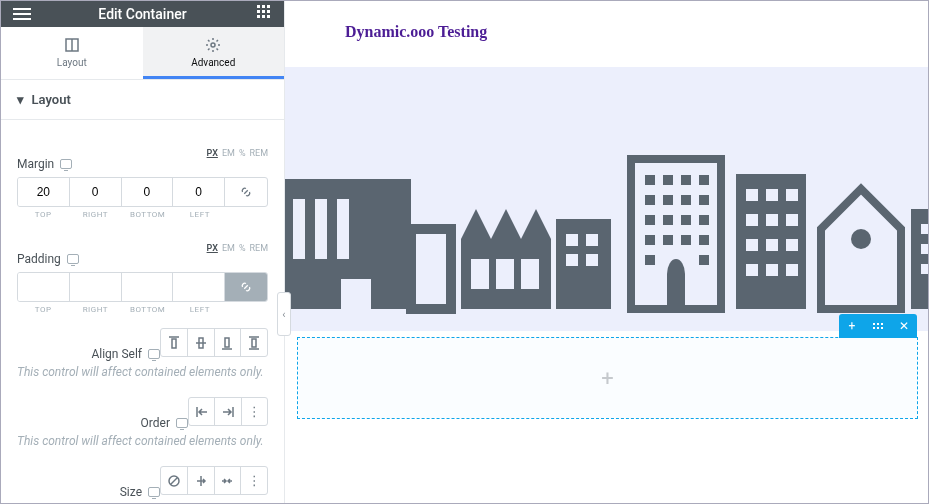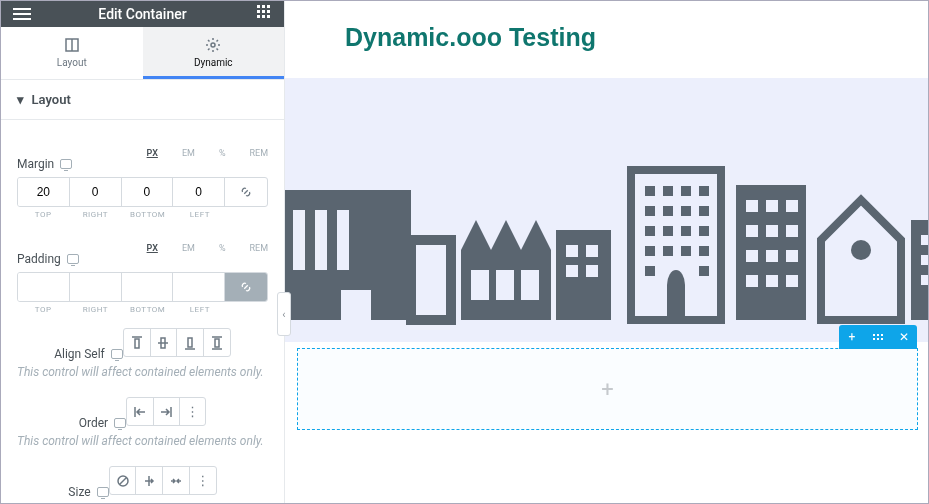--- a/index.html
+++ b/index.html
@@ -15,45 +15,45 @@
 .tabs { display: flex; border-bottom: 1px solid #e6e9ec; }
 .tab { flex: 1; text-align: center; padding: 10px 0 8px; font-size: 10px; color: #6d7882; cursor: pointer; border-bottom: 3px solid transparent; }
 .tab.active { color: #0c0d0e; border-bottom-color: #4285f4; background: #f1f2f3; }
 .tab-icon { display: block; margin: 0 auto 4px; width: 16px; height: 16px; }
 .section-head { display: flex; align-items: center; padding: 12px 16px; font-weight: 600; font-size: 13px; cursor: pointer; border-bottom: 1px solid #e6e9ec; }
 .section-head .chev { margin-right: 8px; }
 .controls { padding: 14px 16px 0; }
 .control-row { margin-bottom: 10px; }
 .control-label-row { display: flex; align-items: center; justify-content: space-between; margin-bottom: 6px; font-size: 12px; color: #495157; }
 .label-left { display: flex; align-items: center; gap: 6px; margin-top: 23px; }
-.units { display: flex; gap: 24px; font-size: 9px; color: #a4afb7; margin-left: 24px; }
+.units { display: flex; gap: 4px; font-size: 9px; color: #a4afb7; margin-left: 24px; }
 .units .u { cursor: pointer; }
 .units .u.active { color: #495157; text-decoration: underline; font-weight: 600; }
 .dim-inputs { display: flex; border: 1px solid #d5dadf; border-radius: 3px; overflow: hidden; }
 .dim-inputs .cell { flex: 1; border-right: 1px solid #d5dadf; }
 .dim-inputs .cell:last-child { border-right: 0; }
 .dim-inputs input { width: 100%; border: 0; padding: 7px 0; text-align: center; font-size: 12px; outline: none; background: #fff; }
 .dim-inputs .link-cell { flex: 0 0 42px; display: flex; align-items: center; justify-content: center; cursor: pointer; }
 .dim-inputs .link-cell.locked { background: #a4afb7; color: #fff; }
 .sub-labels { display: flex; font-size: 8px; color: #a4afb7; letter-spacing: 0.5px; margin-top: 3px; }
 .sub-labels span { flex: 1; text-align: center; }
 .sub-labels .spacer { flex: 0 0 42px; }
 .help-text { font-size: 12px; font-style: italic; color: #a4afb7; margin: 4px 0 14px; }
 .btn-grid { display: flex; border: 1px solid #d5dadf; border-radius: 3px; overflow: hidden; }
 .btn-grid .opt { flex: 1; height: 27px; display: flex; align-items: center; justify-content: center; border-right: 1px solid #d5dadf; cursor: pointer; color: #6d7882; font-size: 13px; }
 .btn-grid .opt:last-child { border-right: 0; }
-.inline-control { display: flex; align-items: center; justify-content: center; margin-bottom: 4px; }
+.inline-control { display: flex; align-items: center; justify-content: flex-end; margin-bottom: 4px; }
 .inline-control .btn-grid { width: 108px; }
 .inline-control .btn-grid.w4 { width: 96px; }
 .device-icon { width: 12px; height: 10px; border: 1px solid #a4afb7; border-radius: 2px; position: relative; display: inline-block; }
 .device-icon::after { content: ""; position: absolute; left: 3px; right: 3px; bottom: -3px; height: 1px; background: #a4afb7; }
 
 .canvas { flex: 1; position: relative; background: #fff; overflow: hidden; }
 .page-title-area { padding: 22px 0 26px 60px; }
-.page-title-area h1 { font-family: Liberation Sans, sans-serif; font-size: 25px; font-weight: 700; color: #0f766e; }
+.page-title-area h1 { font-family: Liberation Serif, serif; font-size: 16px; font-weight: 700; color: #4c1d95; }
 .band { background: #eceffc; height: 264px; position: relative; overflow: hidden; }
 .skyline-svg { position: absolute; left: -14px; bottom: 12px; width: 700px; height: 200px; }
 .empty-section { border: 1px dashed #0ea5e9; margin: 6px 10px 10px 12px; height: 82px; position: relative; background: rgba(14,165,233,0.02); }
 .empty-section .plus-center { position: absolute; left: 50%; top: 50%; transform: translate(-50%, -50%); color: #c5c9cd; font-size: 22px; cursor: pointer; }
 .empty-section .handle-bar { position: absolute; right: 0; top: -24px; display: flex; background: #0ea5e9; border-radius: 3px 3px 0 0; }
 .handle-bar .hb { width: 26px; height: 24px; display: flex; align-items: center; justify-content: center; color: #fff; cursor: pointer; }
 .grip-mini { display: grid; grid-template-columns: repeat(3, 2px); grid-template-rows: repeat(2, 2px); gap: 2px; }
 .grip-mini span { background: #fff; }
 .collapse-handle { position: absolute; left: 284px; top: 50%; transform: translate(-50%, 40px); width: 14px; height: 44px; background: #fff; border: 1px solid #d5dadf; border-radius: 3px; display: flex; align-items: center; justify-content: center; color: #8a9199; cursor: pointer; font-size: 11px; }
 svg .ic { stroke: #6d7882; stroke-width: 1.5; fill: none; }
@@ -89,21 +89,21 @@
             <rect class="ic" x="2" y="2" width="12" height="12"></rect>
             <line class="ic" x1="8" y1="2" x2="8" y2="14"></line>
           </svg>
         <span>Layout</span>
       </div>
       <div class="tab active">
         <svg class="tab-icon" viewBox="0 0 16 16">
             <circle class="ic" cx="8" cy="8" r="2"></circle>
             <path class="ic" d="M8 1v2 M8 13v2 M1 8h2 M13 8h2 M3 3l1.5 1.5 M11.5 11.5L13 13 M3 13l1.5-1.5 M11.5 4.5L13 3"></path>
           </svg>
-        <span>Dynamic</span>
+        <span>Advanced</span>
       </div>
     </div>
 
     <div class="section-head">
       <span class="chev">▾</span>
       <span>Layout</span>
     </div>
 
     <div class="controls">
 

